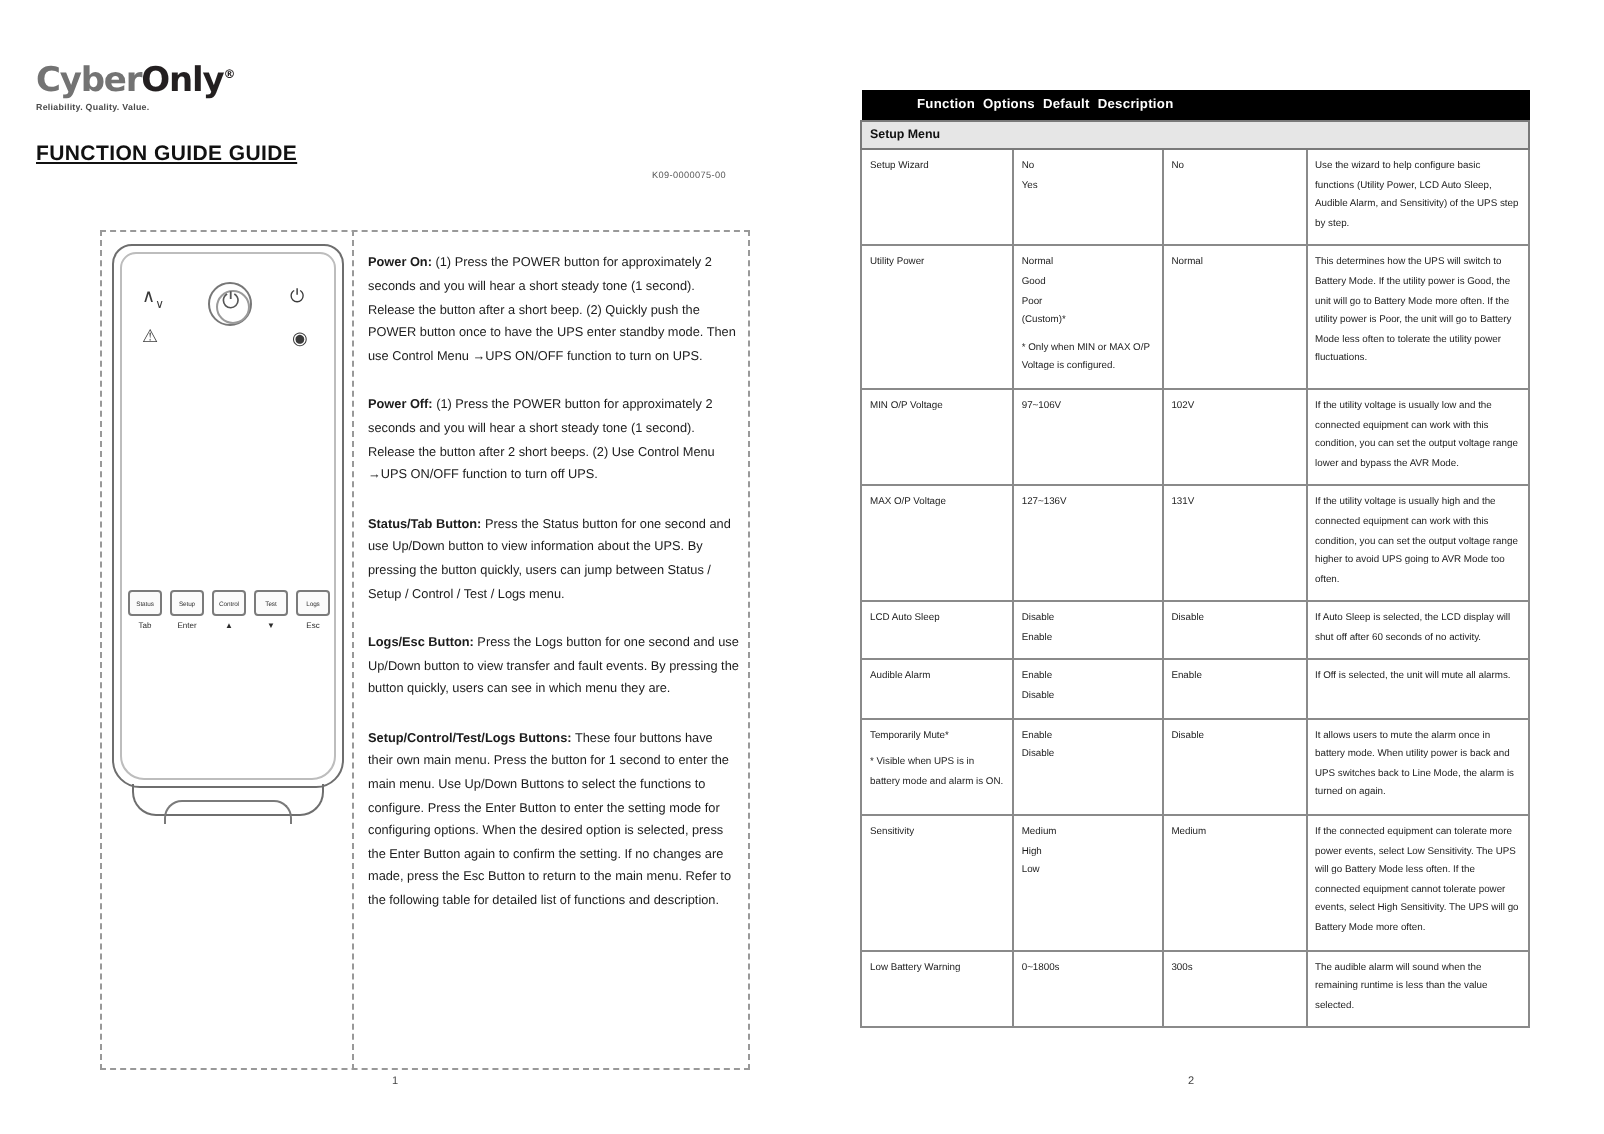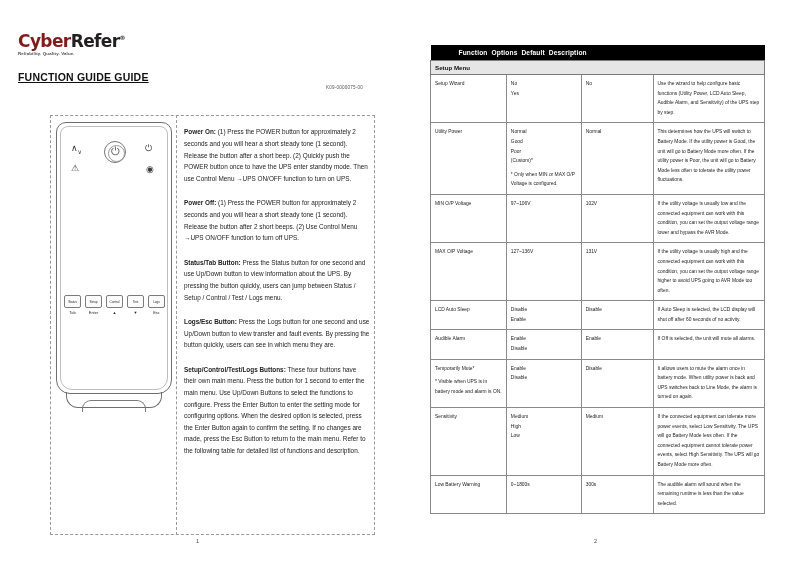--- a/index.html
+++ b/index.html
@@ -15,21 +15,21 @@
 
   
   .left-page { position: absolute; left: 0; top: 0; width: 402px; height: 567px; }
 
   .logo { position: absolute; left: 18px; top: 29px; }
   .logo-word {
     font-family: "DejaVu Sans", sans-serif;
     font-size: 17px; font-weight: bold; letter-spacing: -0.6px;
     line-height: 18px; white-space: nowrap;
   }
-  .logo-cyber { color: #7f1d1d; }
+  .logo-cyber { color: #737373; }
   .logo-power { color: #231f20; }
   .logo-tm { font-size: 6px; vertical-align: super; color: #231f20; }
   .logo-tag {
     font-size: 4.4px; color: #4a4a4a; letter-spacing: 0.15px;
     margin-top: 1px; font-weight: bold;
   }
 
   .doc-title {
     position: absolute; left: 18px; top: 71px;
     font-size: 10.5px; font-weight: bold; letter-spacing: 0.2px;
@@ -150,21 +150,21 @@
 </style>
 </head>
 <body>
 
 <div class="page">
 
   <div class="left-page">
 
     <div class="logo">
       <div class="logo-word">
-        <span class="logo-cyber">Cyber</span><span class="logo-power">Refer</span><span class="logo-tm">®</span>
+        <span class="logo-cyber">Cyber</span><span class="logo-power">Only</span><span class="logo-tm">®</span>
       </div>
       <div class="logo-tag">Reliability. Quality. Value.</div>
     </div>
 
     <div class="doc-title">FUNCTION GUIDE GUIDE</div>
     <div class="doc-number">K09-0000075-00</div>
 
     <div class="instr-frame"></div>
     <div class="instr-divider"></div>
 

